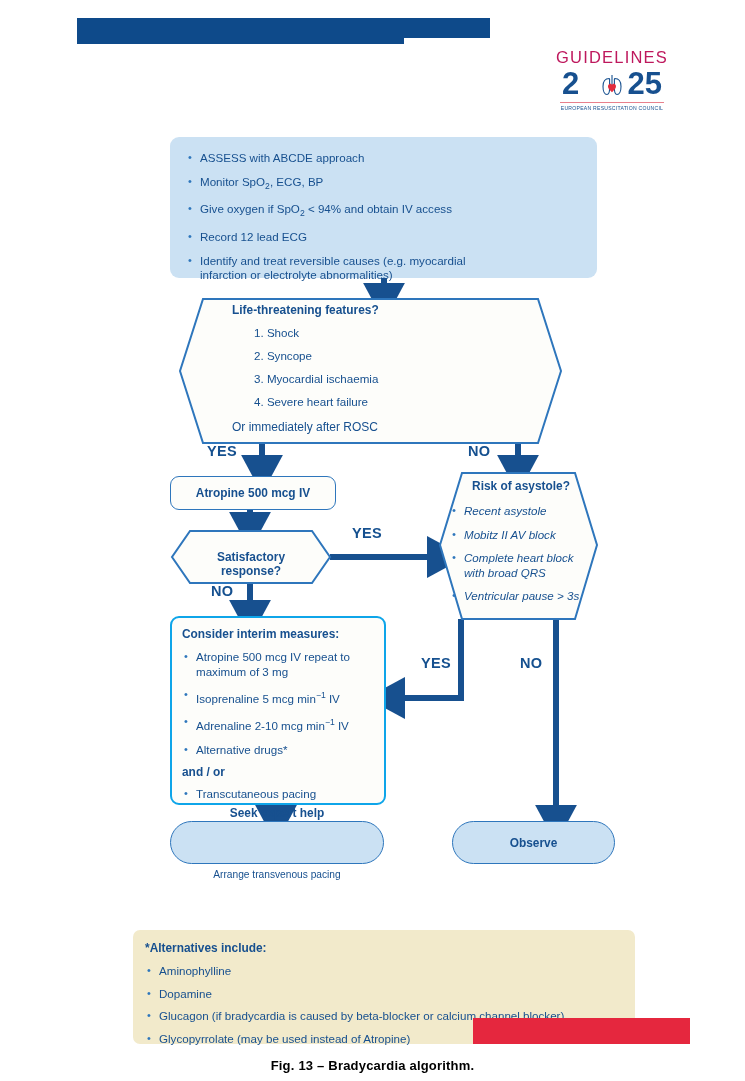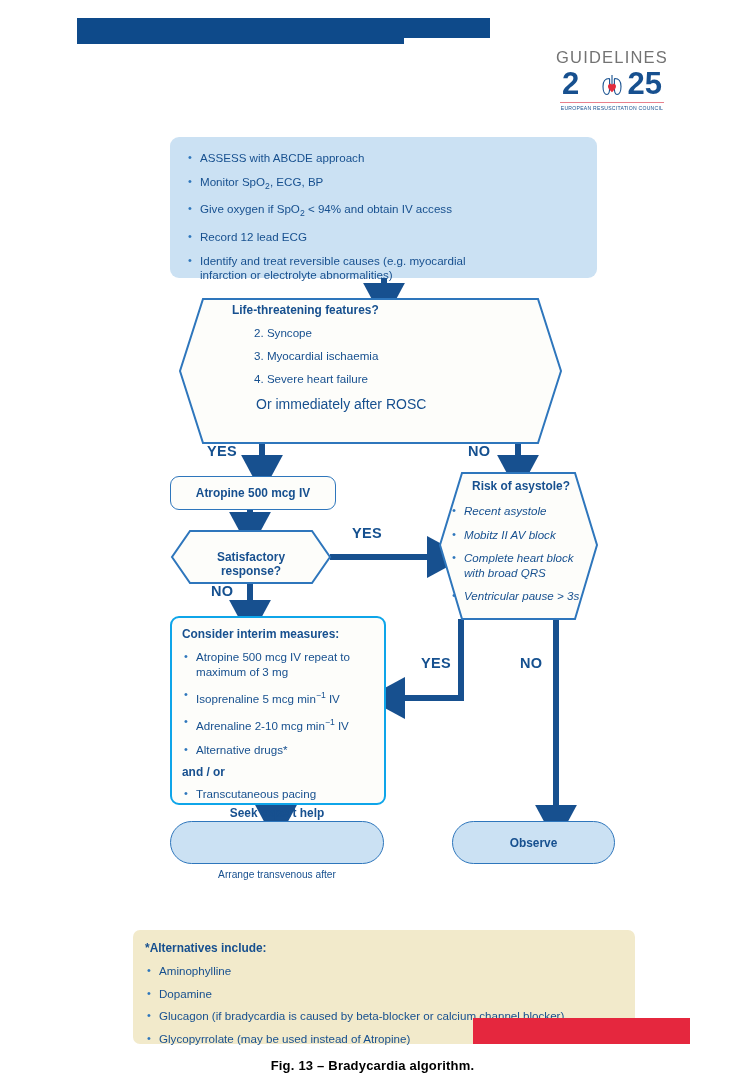--- a/index.html
+++ b/index.html
@@ -11,21 +11,21 @@
   }
   .abs{position:absolute;}
 
   
   #top-bar-tall{left:77px;top:18px;width:327px;height:26px;background:#0e4a8a;}
   #top-bar-short{left:404px;top:18px;width:86px;height:20px;background:#0e4a8a;}
 
   
   #logo{left:556px;top:48px;width:112px;height:68px;text-align:center;}
   #logo .g-word{
-    font-size:16.5px;letter-spacing:1.2px;color:#737373;
+    font-size:16.5px;letter-spacing:1.2px;color:#be185d;
     font-family:"Liberation Sans", sans-serif;line-height:18px;
   }
   #logo .y-row{
     position:relative;height:34px;margin-top:1px;
   }
   #logo .y-num{
     font-size:31px;font-weight:700;color:#17508f;letter-spacing:0px;
     line-height:34px;font-family:"Liberation Sans", sans-serif;
   }
   #logo .lungs{
@@ -55,21 +55,21 @@
   .bullets{list-style:none;margin:0;padding:0;}
   .bullets li{
     position:relative;padding-left:14px;margin-bottom:9px;
     font-size:11.6px;line-height:14.5px;color:#17508f;
   }
   .bullets li:last-child{margin-bottom:0;}
   .bullets li:before{
     content:"•";position:absolute;left:2px;top:-1px;font-size:11px;color:#2e76bc;
   }
   .hd{font-weight:700;font-size:11.9px;color:#17508f;}
-  .plainline{font-size:14px;line-height:15px;color:#17508f;margin-left:24px;}
+  .plainline{font-size:12px;line-height:15px;color:#17508f;}
   .numline{font-size:11.6px;line-height:15px;color:#17508f;}
   .yn{font-weight:700;font-size:14.5px;color:#15508f;letter-spacing:.3px;}
 
   sub,sup{font-size:74%;}
 
   
   #wires{position:absolute;left:0;top:0;width:745px;height:1081px;pointer-events:none;}
 
   
   #red-bar{left:473px;top:1018px;width:217px;height:26px;background:#e5273e;}
@@ -139,20 +139,21 @@
     <li><span>ASSESS with ABCDE approach</span></li>
     <li>Monitor SpO<sub>2</sub>, ECG, BP</li>
     <li>Give oxygen if SpO<sub>2</sub> &lt; 94% and obtain IV access</li>
     <li><span>Record 12 lead ECG</span></li>
     <li>Identify and treat reversible causes (e.g. myocardial<br>infarction or electrolyte abnormalities)</li>
   </ul>
 </div>
 
 <div class="abs" style="left:232px;top:303px;width:320px;">
   <div class="hd">Life-threatening features?</div>
+  <div class="numline" style="margin-top:8px;margin-left:22px;">1. Shock</div>
   <div class="numline" style="margin-top:8px;margin-left:22px;">2. Syncope</div>
   <div class="numline" style="margin-top:8px;margin-left:22px;">3. Myocardial ischaemia</div>
   <div class="numline" style="margin-top:8px;margin-left:22px;">4. Severe heart failure</div>
   <div class="plainline" style="margin-top:11px;">Or immediately after ROSC</div>
 </div>
 
 <div class="abs yn" style="left:207px;top:443px;">YES</div>
 <div class="abs yn" style="left:468px;top:443px;">NO</div>
 
 <div class="abs thin-box" style="left:170px;top:476px;width:164px;height:32px;display:flex;align-items:center;justify-content:center;">
@@ -186,21 +187,21 @@
     <li><span>Alternative drugs*</span></li>
   </ul>
   <div class="hd" style="margin:8px 0 0 10px;">and / or</div>
   <ul class="bullets" style="margin:8px 10px 0 10px;">
     <li><span>Transcutaneous pacing</span></li>
   </ul>
 </div>
 
 <div class="abs pill" style="left:170px;top:821px;width:212px;height:41px;">
   <span class="hd">Seek expert help</span>
-  <span style="font-size:10.2px;margin-top:2px;">Arrange transvenous after</span>
+  <span style="font-size:10.2px;margin-top:2px;">Arrange transvenous pacing</span>
 </div>
 
 <div class="abs pill" style="left:452px;top:821px;width:161px;height:41px;">
   <span class="hd">Observe</span>
 </div>
 
 <div class="abs beige-box" style="left:133px;top:930px;width:502px;height:114px;">
   <div class="hd" style="margin:11px 0 0 12px;">*Alternatives include:</div>
   <ul class="bullets" style="margin:9px 12px 0 12px;">
     <li style="margin-bottom:8px;"><span>Aminophylline</span></li>

